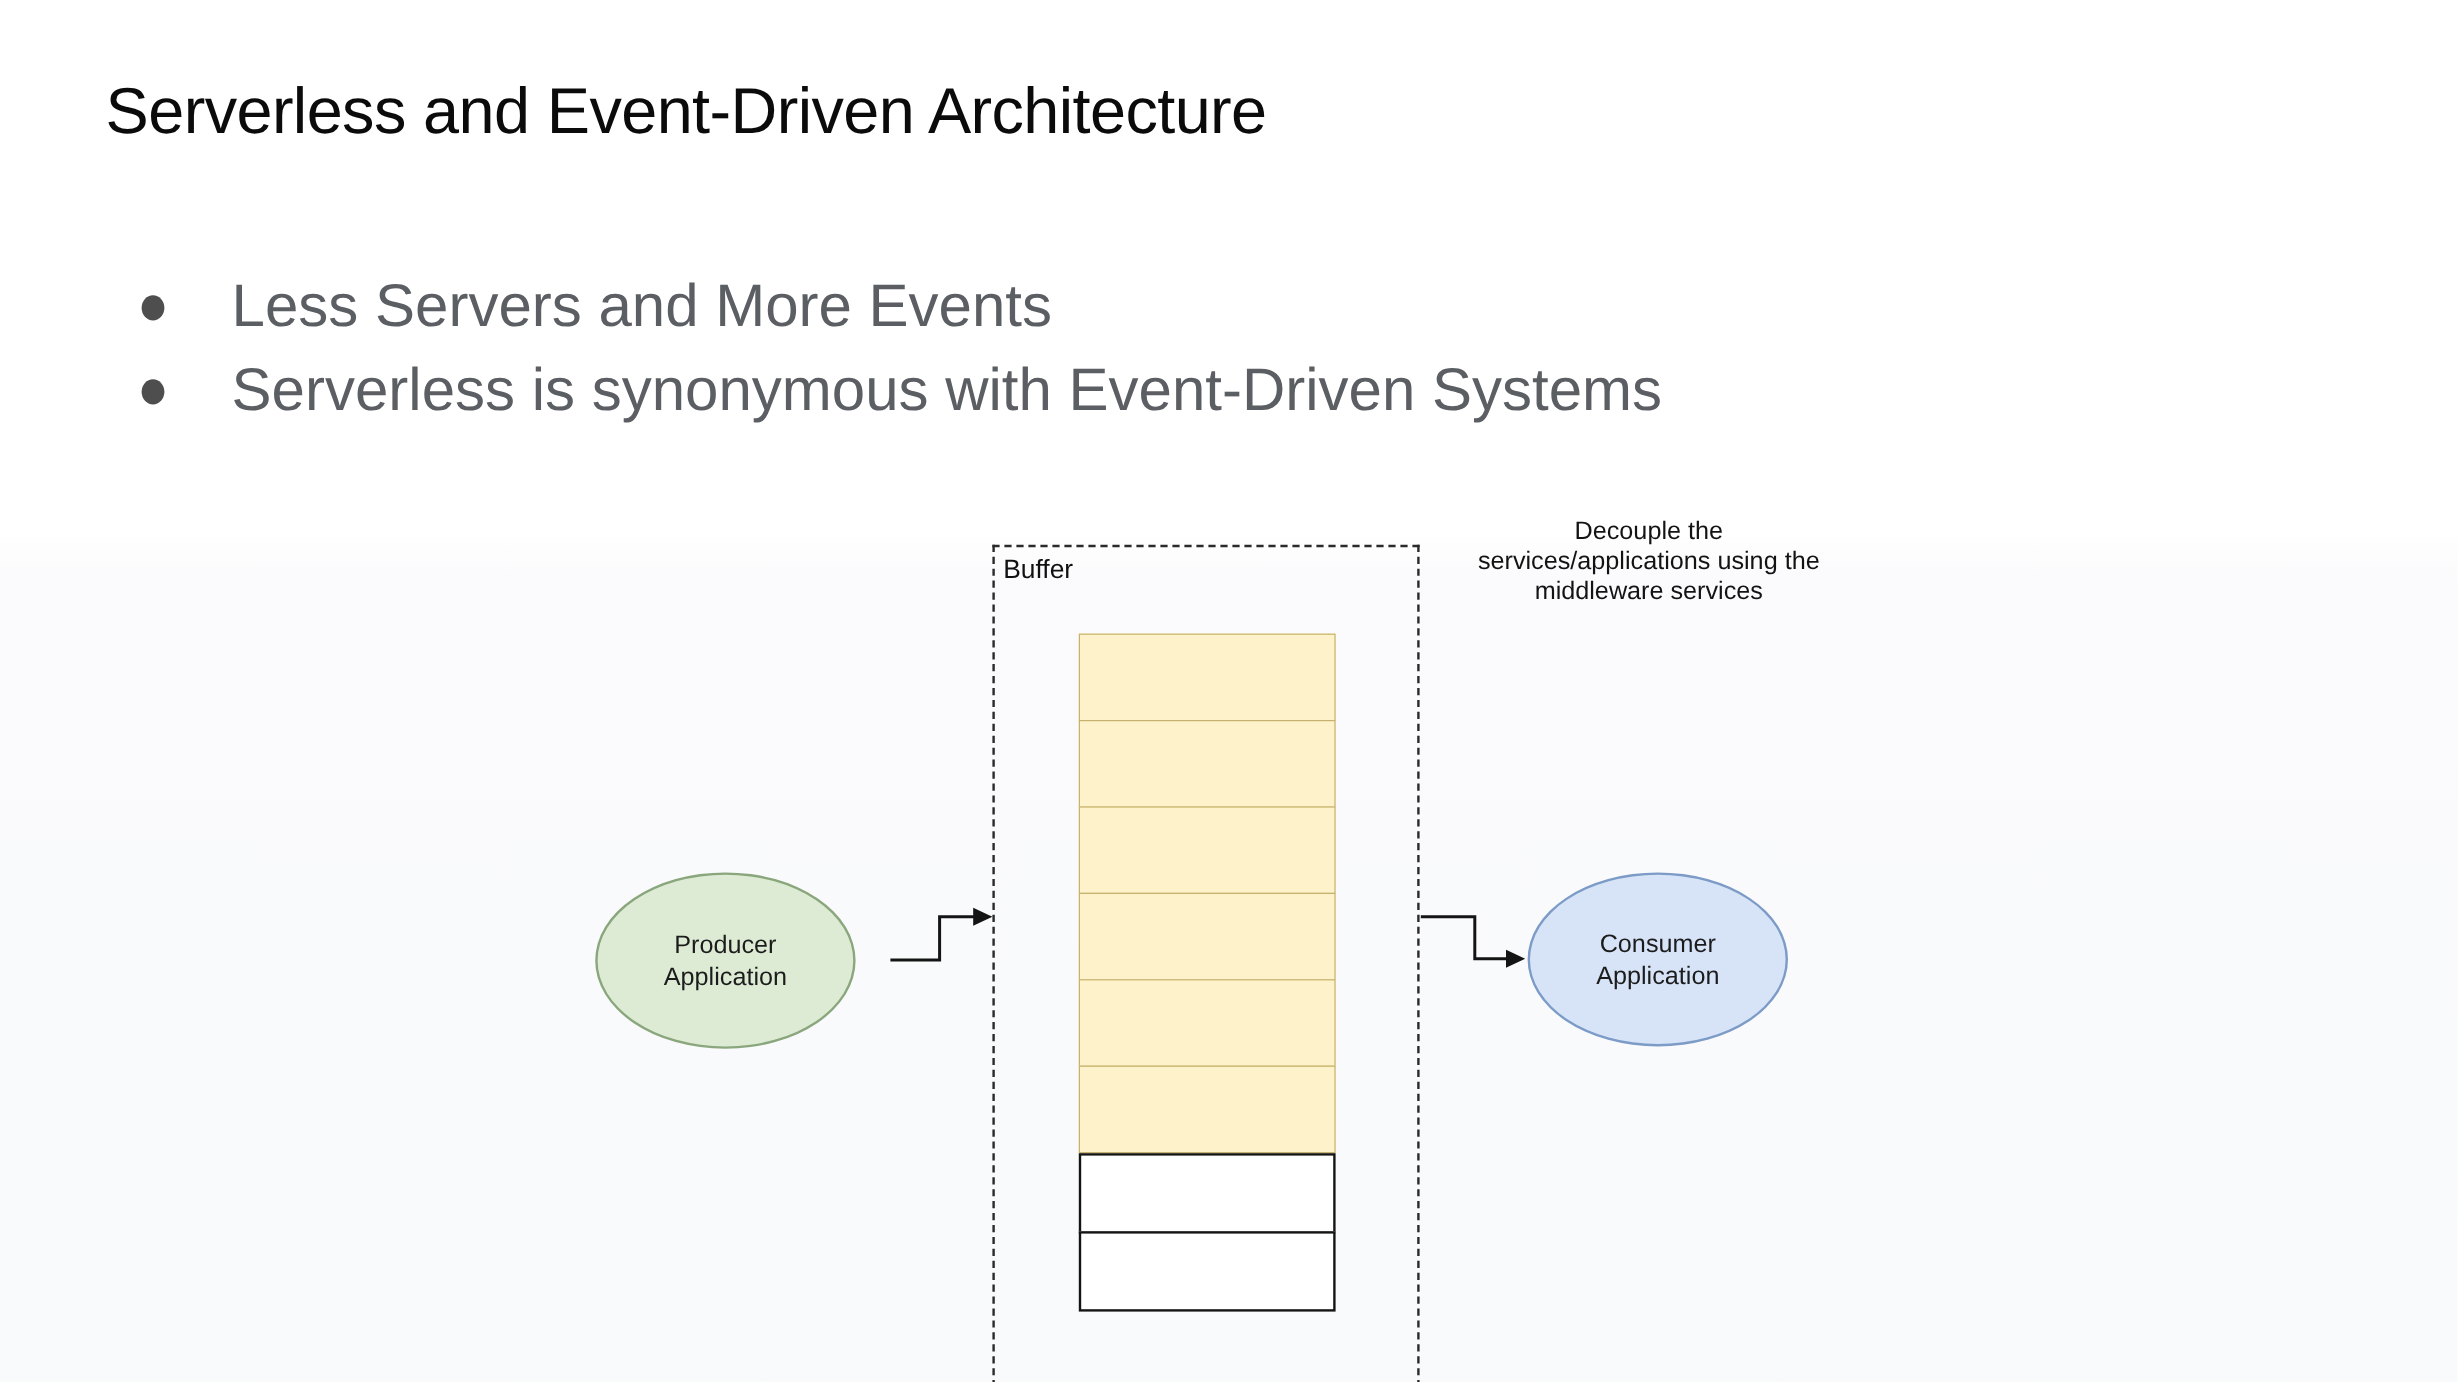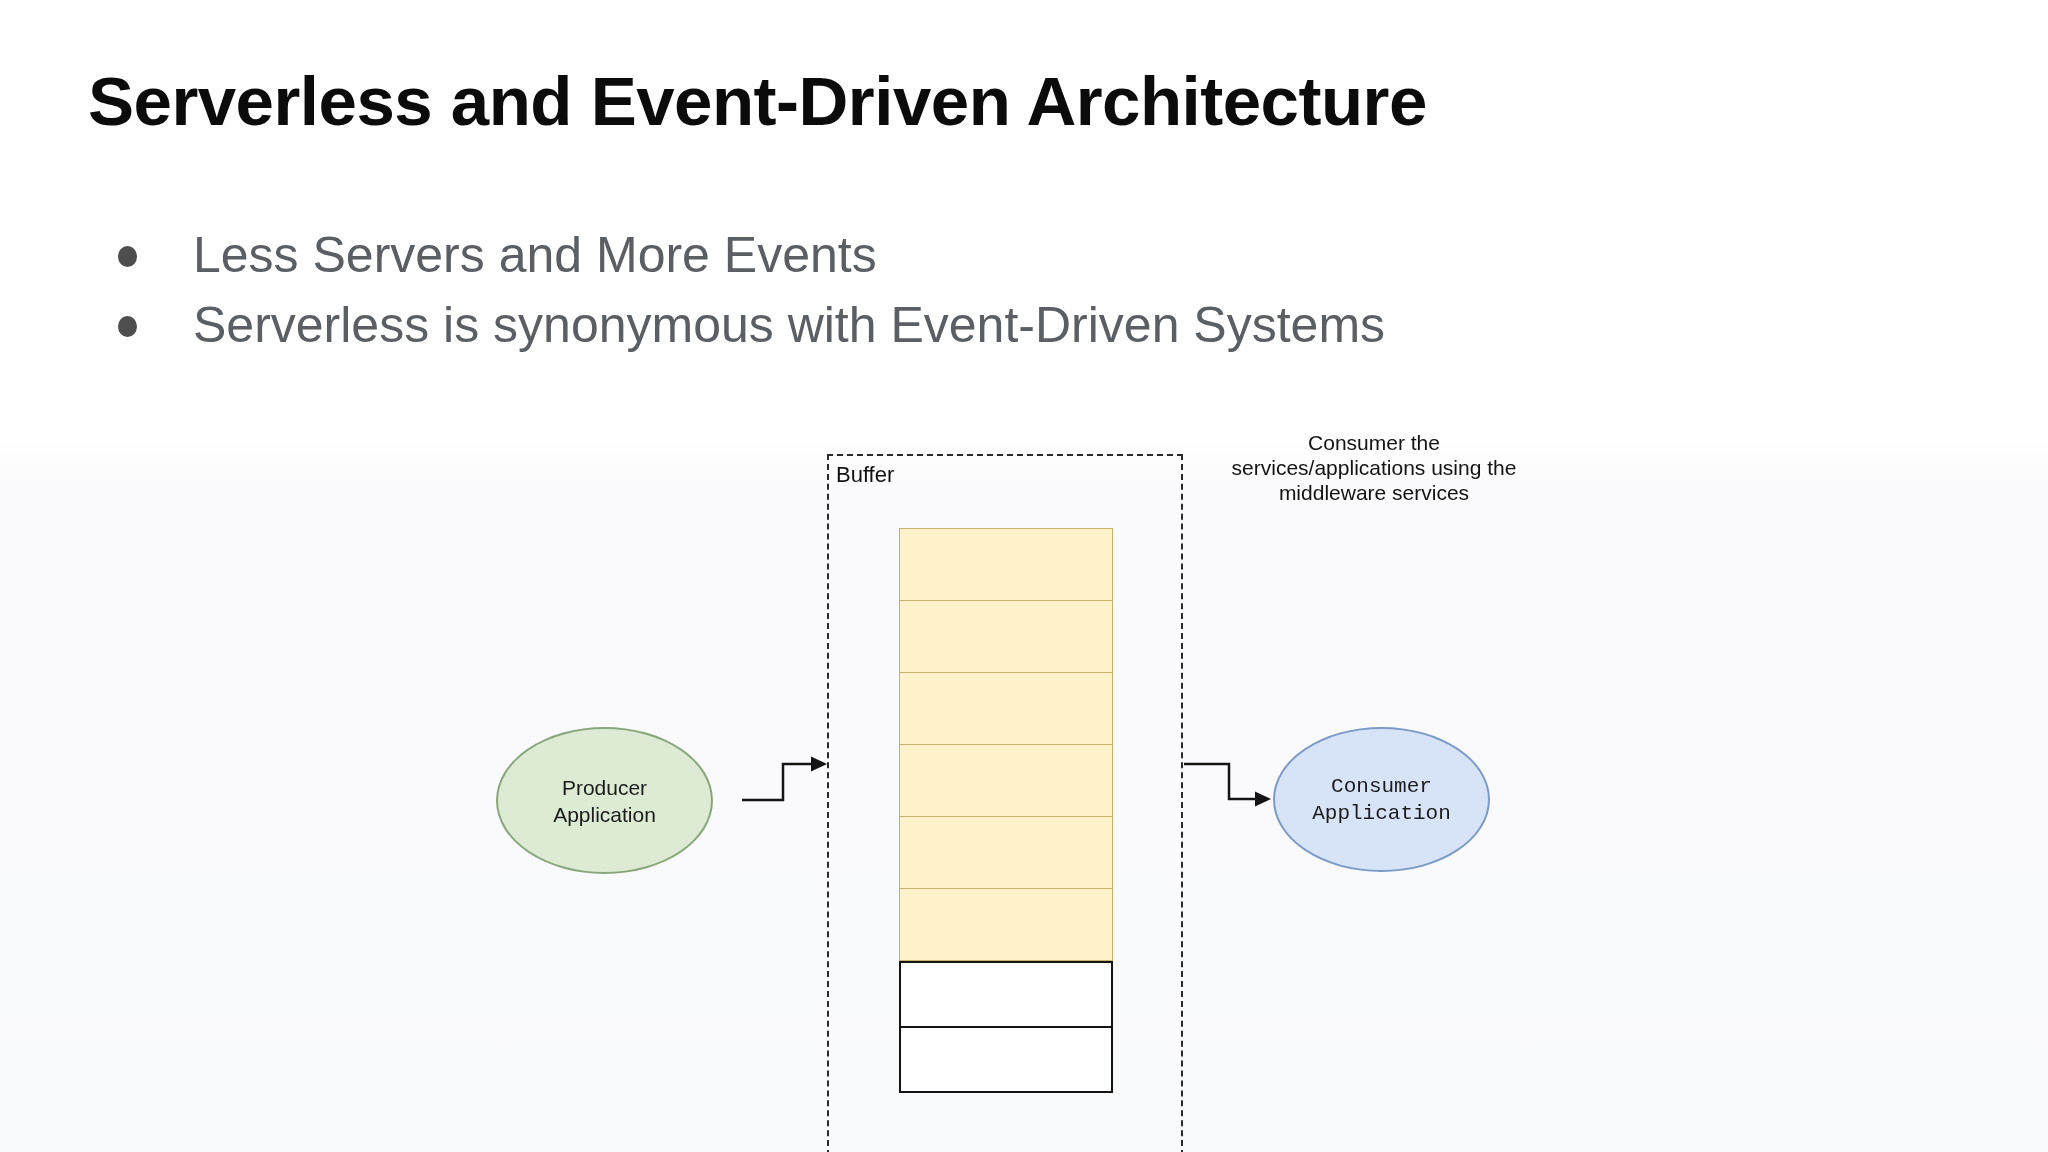--- a/index.html
+++ b/index.html
@@ -17,22 +17,22 @@
       linear-gradient(180deg, rgba(255,255,255,0) 0%, rgba(250,250,252,0) 38%, rgba(250,250,252,0.9) 42%, rgba(248,249,251,0.9) 100%),
       #ffffff;
   }
 
   
   .slide-title {
     position: absolute;
     left: 88px;
     top: 62px;
     margin: 0;
-    font-size: 69px;
-    font-weight: 700;
+    font-size: 54px;
+    font-weight: 400;
     line-height: 1.15;
     color: #0b0b0b;
     letter-spacing: -0.5px;
     white-space: nowrap;
   }
 
   
   .bullets {
     position: absolute;
     left: 118px;
@@ -125,21 +125,20 @@
     background: #ddebd4;
     border: 2px solid #8aa67c;
   }
   .node.consumer {
     left: 1273px;
     top: 727px;
     width: 217px;
     height: 145px;
     background: #d7e4f8;
     border: 2px solid #7c9bc7;
-    font-family: Liberation Mono, monospace;
   }
 
   
   .annotation {
     position: absolute;
     left: 1214px;
     top: 430px;
     width: 320px;
     text-align: center;
     font-size: 21px;
@@ -203,21 +202,21 @@
     <span>Producer
 Application</span>
   </div>
 
   <div class="node consumer">
     <span>Consumer
 Application</span>
   </div>
 
   <div class="annotation">
-    <div>Consumer the</div>
+    <div>Decouple the</div>
     <div>services/applications using the</div>
     <div>middleware services</div>
   </div>
 
   <svg class="connectors" viewBox="0 0 2048 1152">
 
     <g>
       <path class="wire" d="M 742 800 H 783 V 764 H 812"></path>
       <polygon class="head" points="811,756.5 827,764 811,771.5"></polygon>
     </g>

